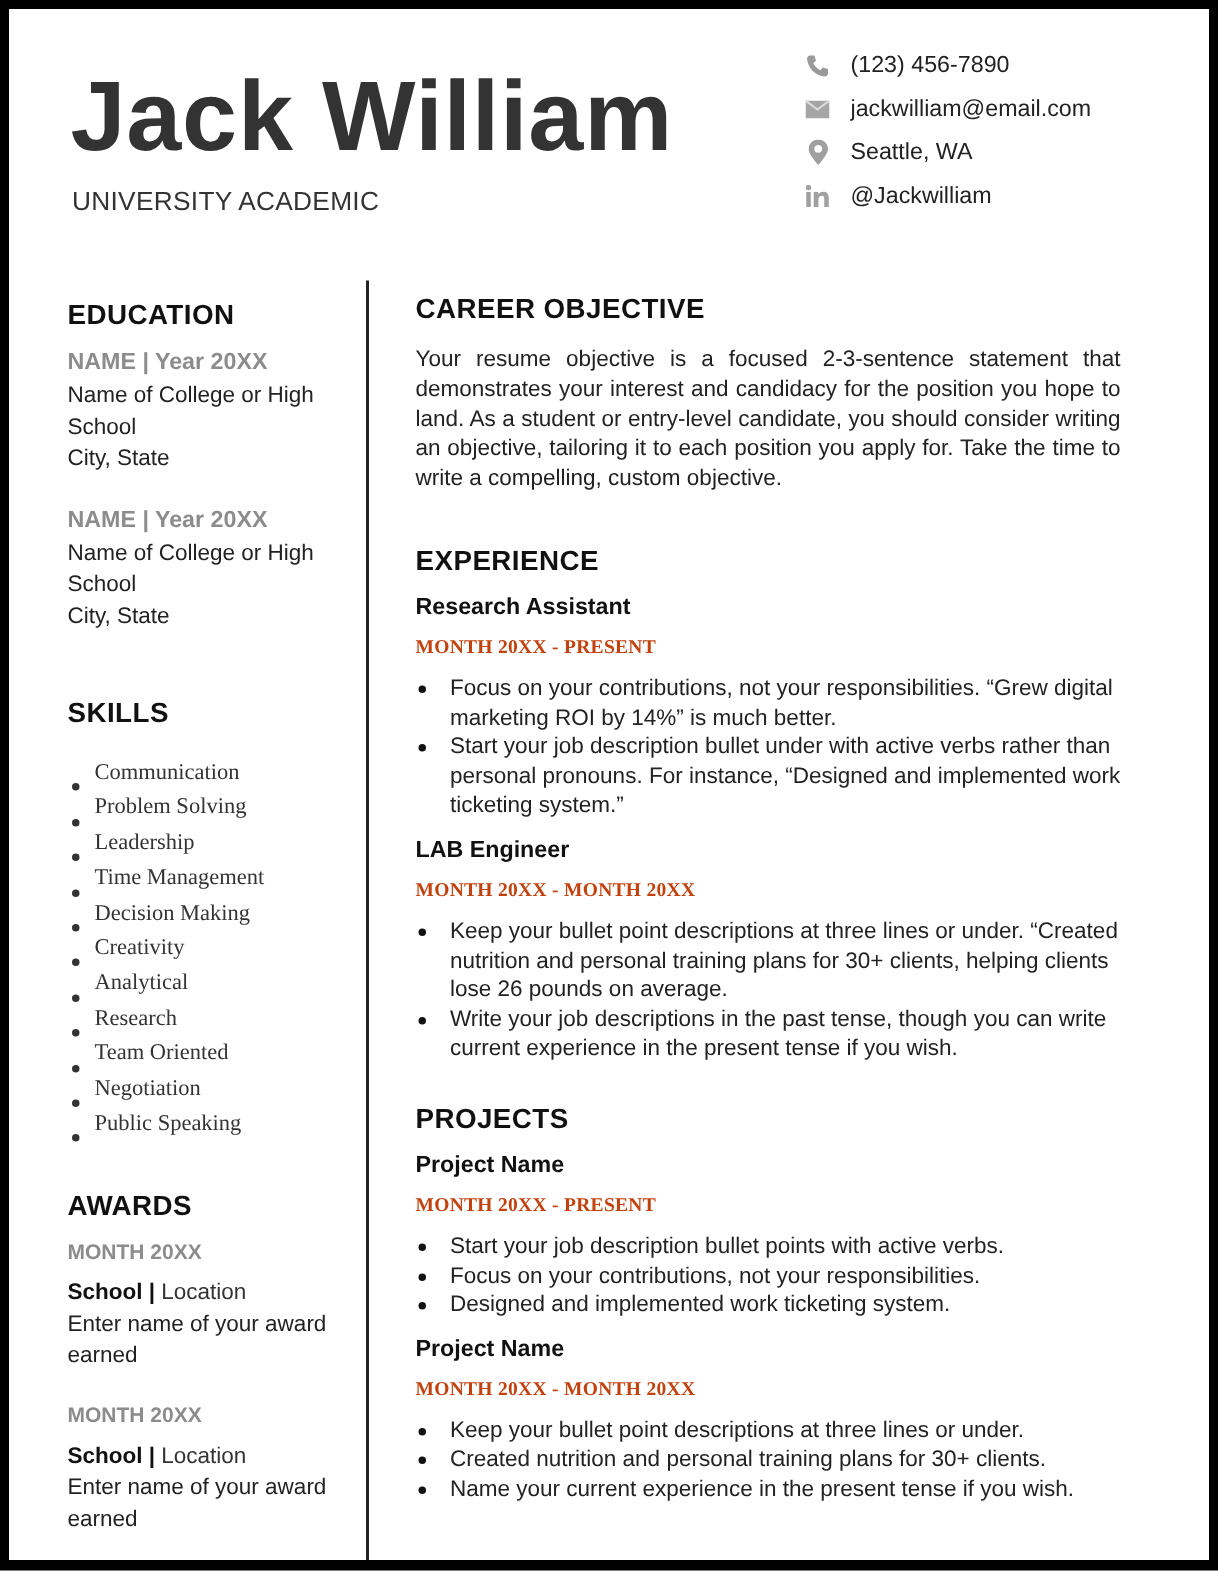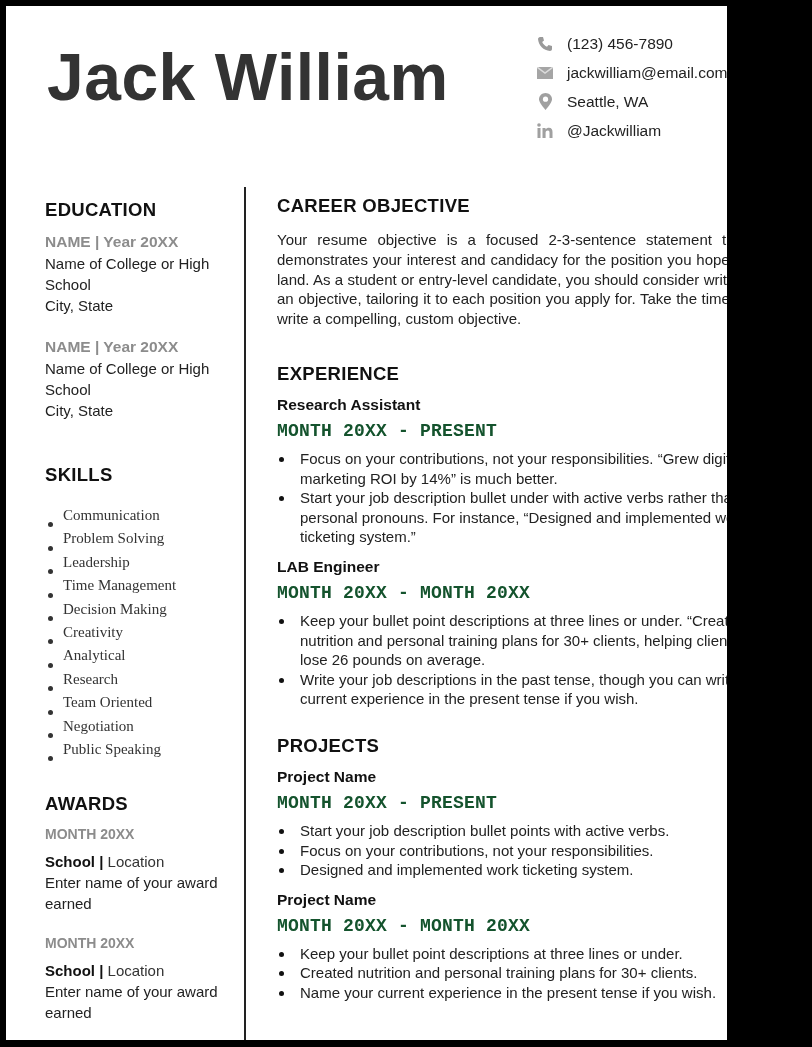--- a/index.html
+++ b/index.html
@@ -2,21 +2,21 @@
 <html><head>
   <meta charset="utf-8">
   <style>
     html, body { margin: 0; padding: 0; }
     body {
       width: 812px; height: 1047px; background: #000;
       position: relative; overflow: hidden;
       font-family: "DejaVu Sans", sans-serif;
     }
     .page {
-      position: absolute; left: 6px; top: 6px; width: 721px; height: 1034px;
+      position: absolute; left: 6px; top: 6px; width: 800px; height: 1034px;
       background: #fff; overflow: hidden;
     }
     .name {
       position: absolute; left: 41px; top: 38px;
       font-family: "Liberation Sans", sans-serif; font-weight: bold;
       font-size: 66px; letter-spacing: 0.5px; color: #333; line-height: 1;
     }
     .subtitle {
       position: absolute; left: 42px; top: 118px;
       font-family: "Liberation Sans", sans-serif;
@@ -58,37 +58,38 @@
     .award .loc { color: #333; }
     .objective {
       margin-top: 13px; text-align: justify; font-family: "Liberation Sans", sans-serif;
       font-size: 15px; color: #222; line-height: 19.8px;
     }
     .job-title {
       font-family: "Liberation Sans", sans-serif; font-weight: bold; font-size: 15.5px; color: #111;
       margin-top: 10px; line-height: 20px;
     }
     .job-date {
-      font-family: Liberation Mono, monospace; font-weight: bold; font-size: 18px; color: #14532d;
+      font-family: Liberation Serif, serif; font-weight: bold; font-size: 13px; color: #c2410c;
       margin-top: 8px; letter-spacing: 0.2px; line-height: 16px;
     }
     .bullets { list-style: none; padding: 0; margin: 10px 0 0 0; }
     .bullets li {
       position: relative; padding-left: 23px;
       font-family: "Liberation Sans", sans-serif; font-size: 15px; color: #222; line-height: 19.6px;
     }
     .bullets li .dot {
       position: absolute; left: 2px; top: 8px; width: 5px; height: 5px; background: #111; border-radius: 50%;
     }
   </style>
 </head>
 <body>
 
 <div class="page">
   <div class="name">Jack William</div>
+  <div class="subtitle">UNIVERSITY ACADEMIC</div>
 
   <div class="contacts">
     <div class="contact-row">
       <span class="icon">
         <svg width="16" height="16" viewBox="0 0 16 16">
             <path d="M3 1 L6 1 L7 4.5 L5.2 6 C6 8 8 10 10 10.8 L11.5 9 L15 10 L15 13 C15 14 14 15 13 15 C6.5 14.5 1.5 9.5 1 3 C1 2 2 1 3 1 Z" fill="#9a9a9a"></path>
           </svg>
       </span>
       <span class="text">(123) 456-7890</span>
     </div>

